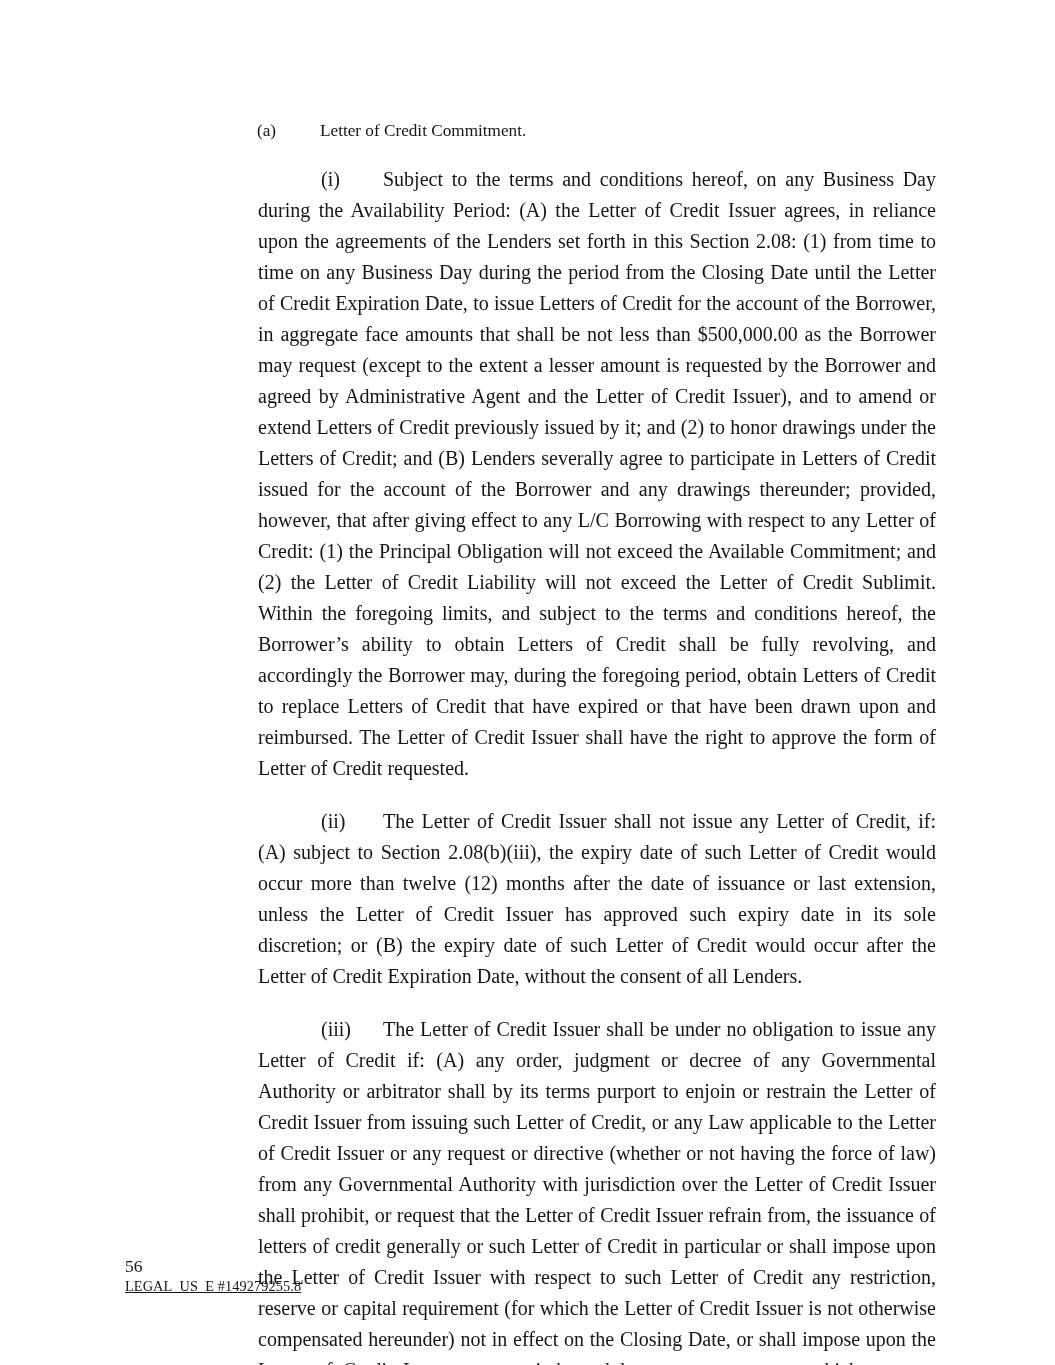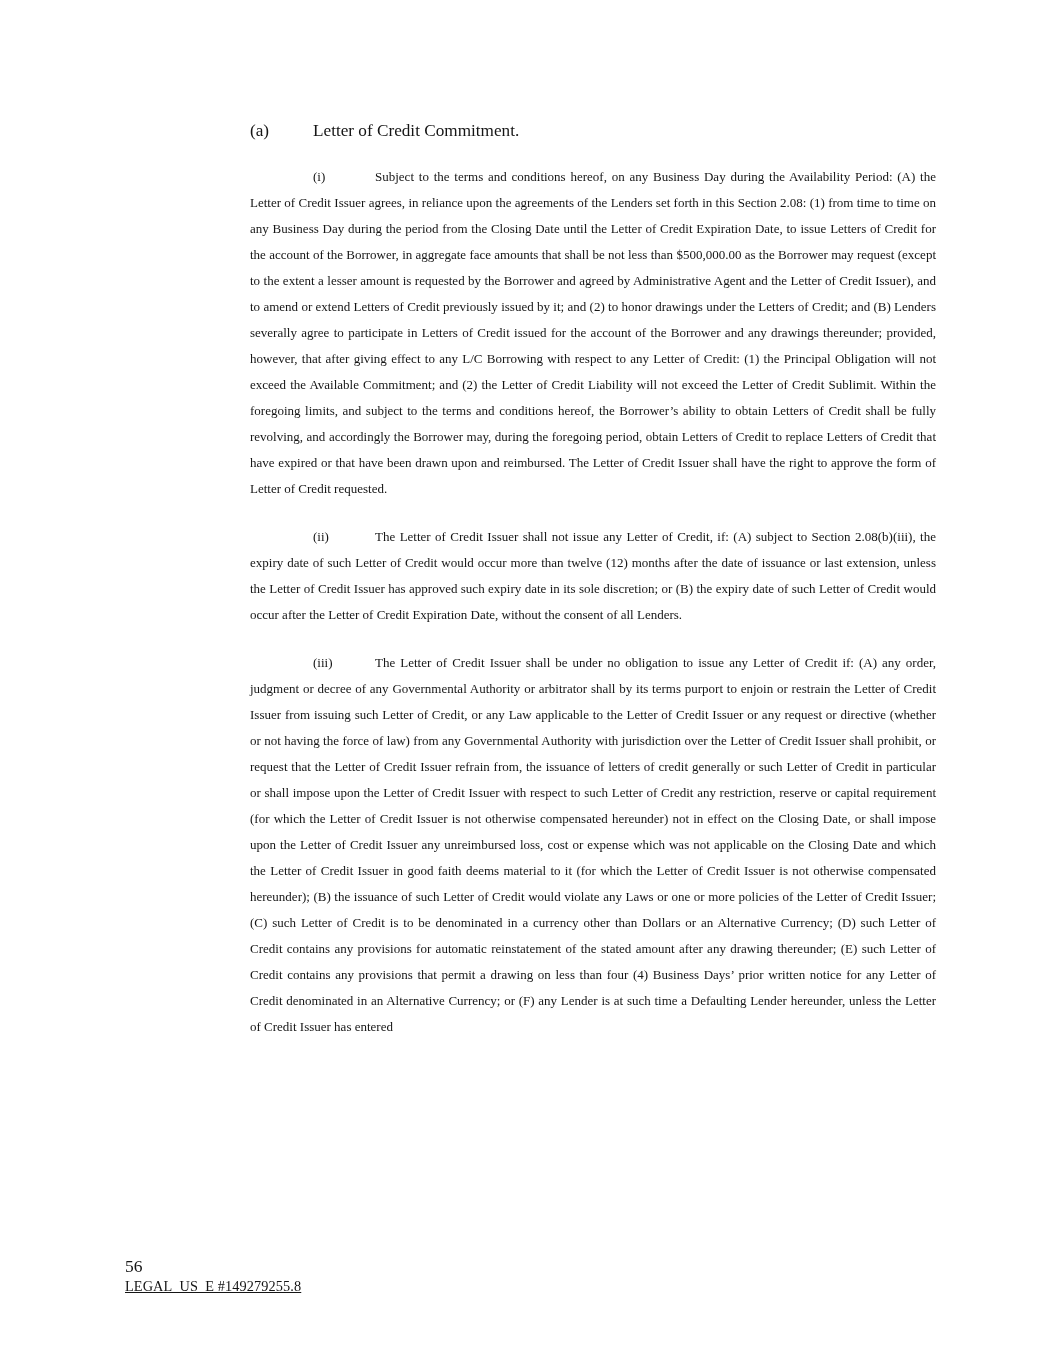--- a/index.html
+++ b/index.html
@@ -16,29 +16,29 @@
     color: #151515;
     overflow: hidden;
   }
   .content {
     position: absolute;
     left: 250px;
     top: 120px;
     width: 686px;
   }
   .heading {
-    margin: 0 0 22px 0;
+    margin: 0 0 22px 7px;
     font-size: 17.2px;
     line-height: 21.8px;
     text-align: left;
   }
   .para {
-    margin: 0 0 22px 0;
-    font-size: 13px;
-    line-height: 26px;
+    margin: 0 0 22px 8px;
+    font-size: 20px;
+    line-height: 31px;
     text-align: justify;
     text-indent: 63px;
   }
   .marker {
     display: inline-block;
     width: 62px;
     text-indent: 0;
   }
   .heading .marker {
     width: 63px;

